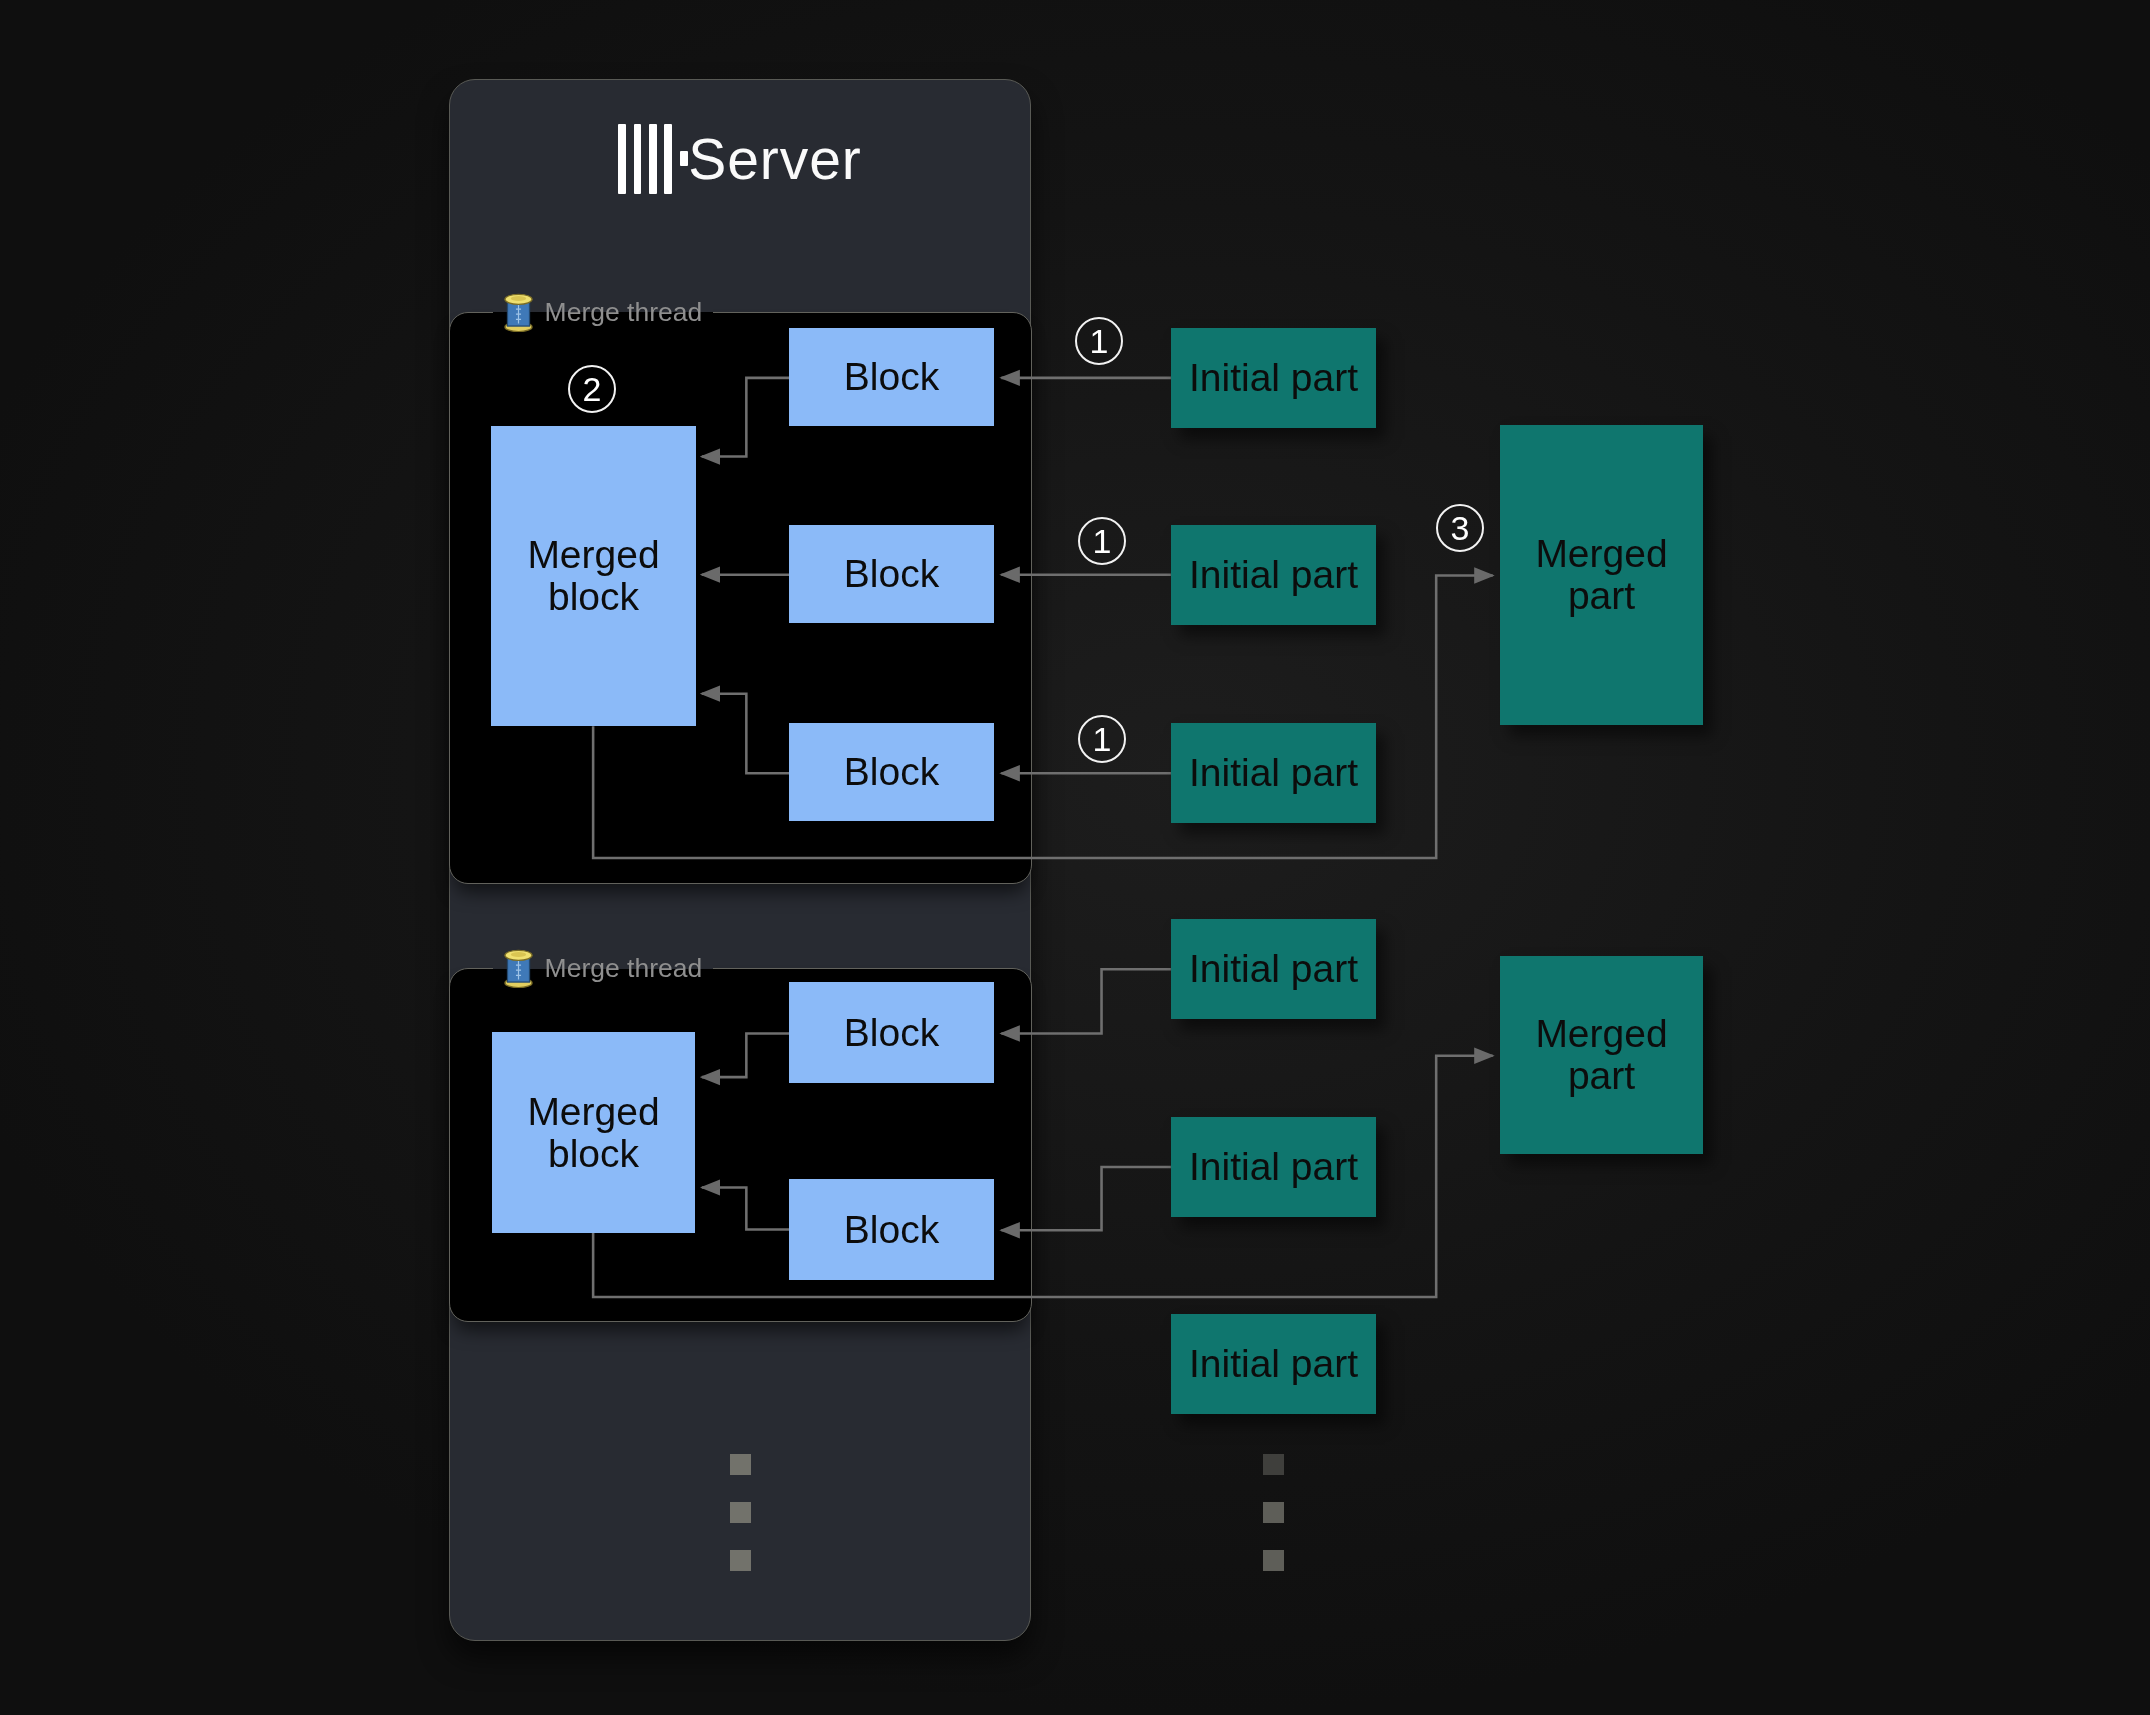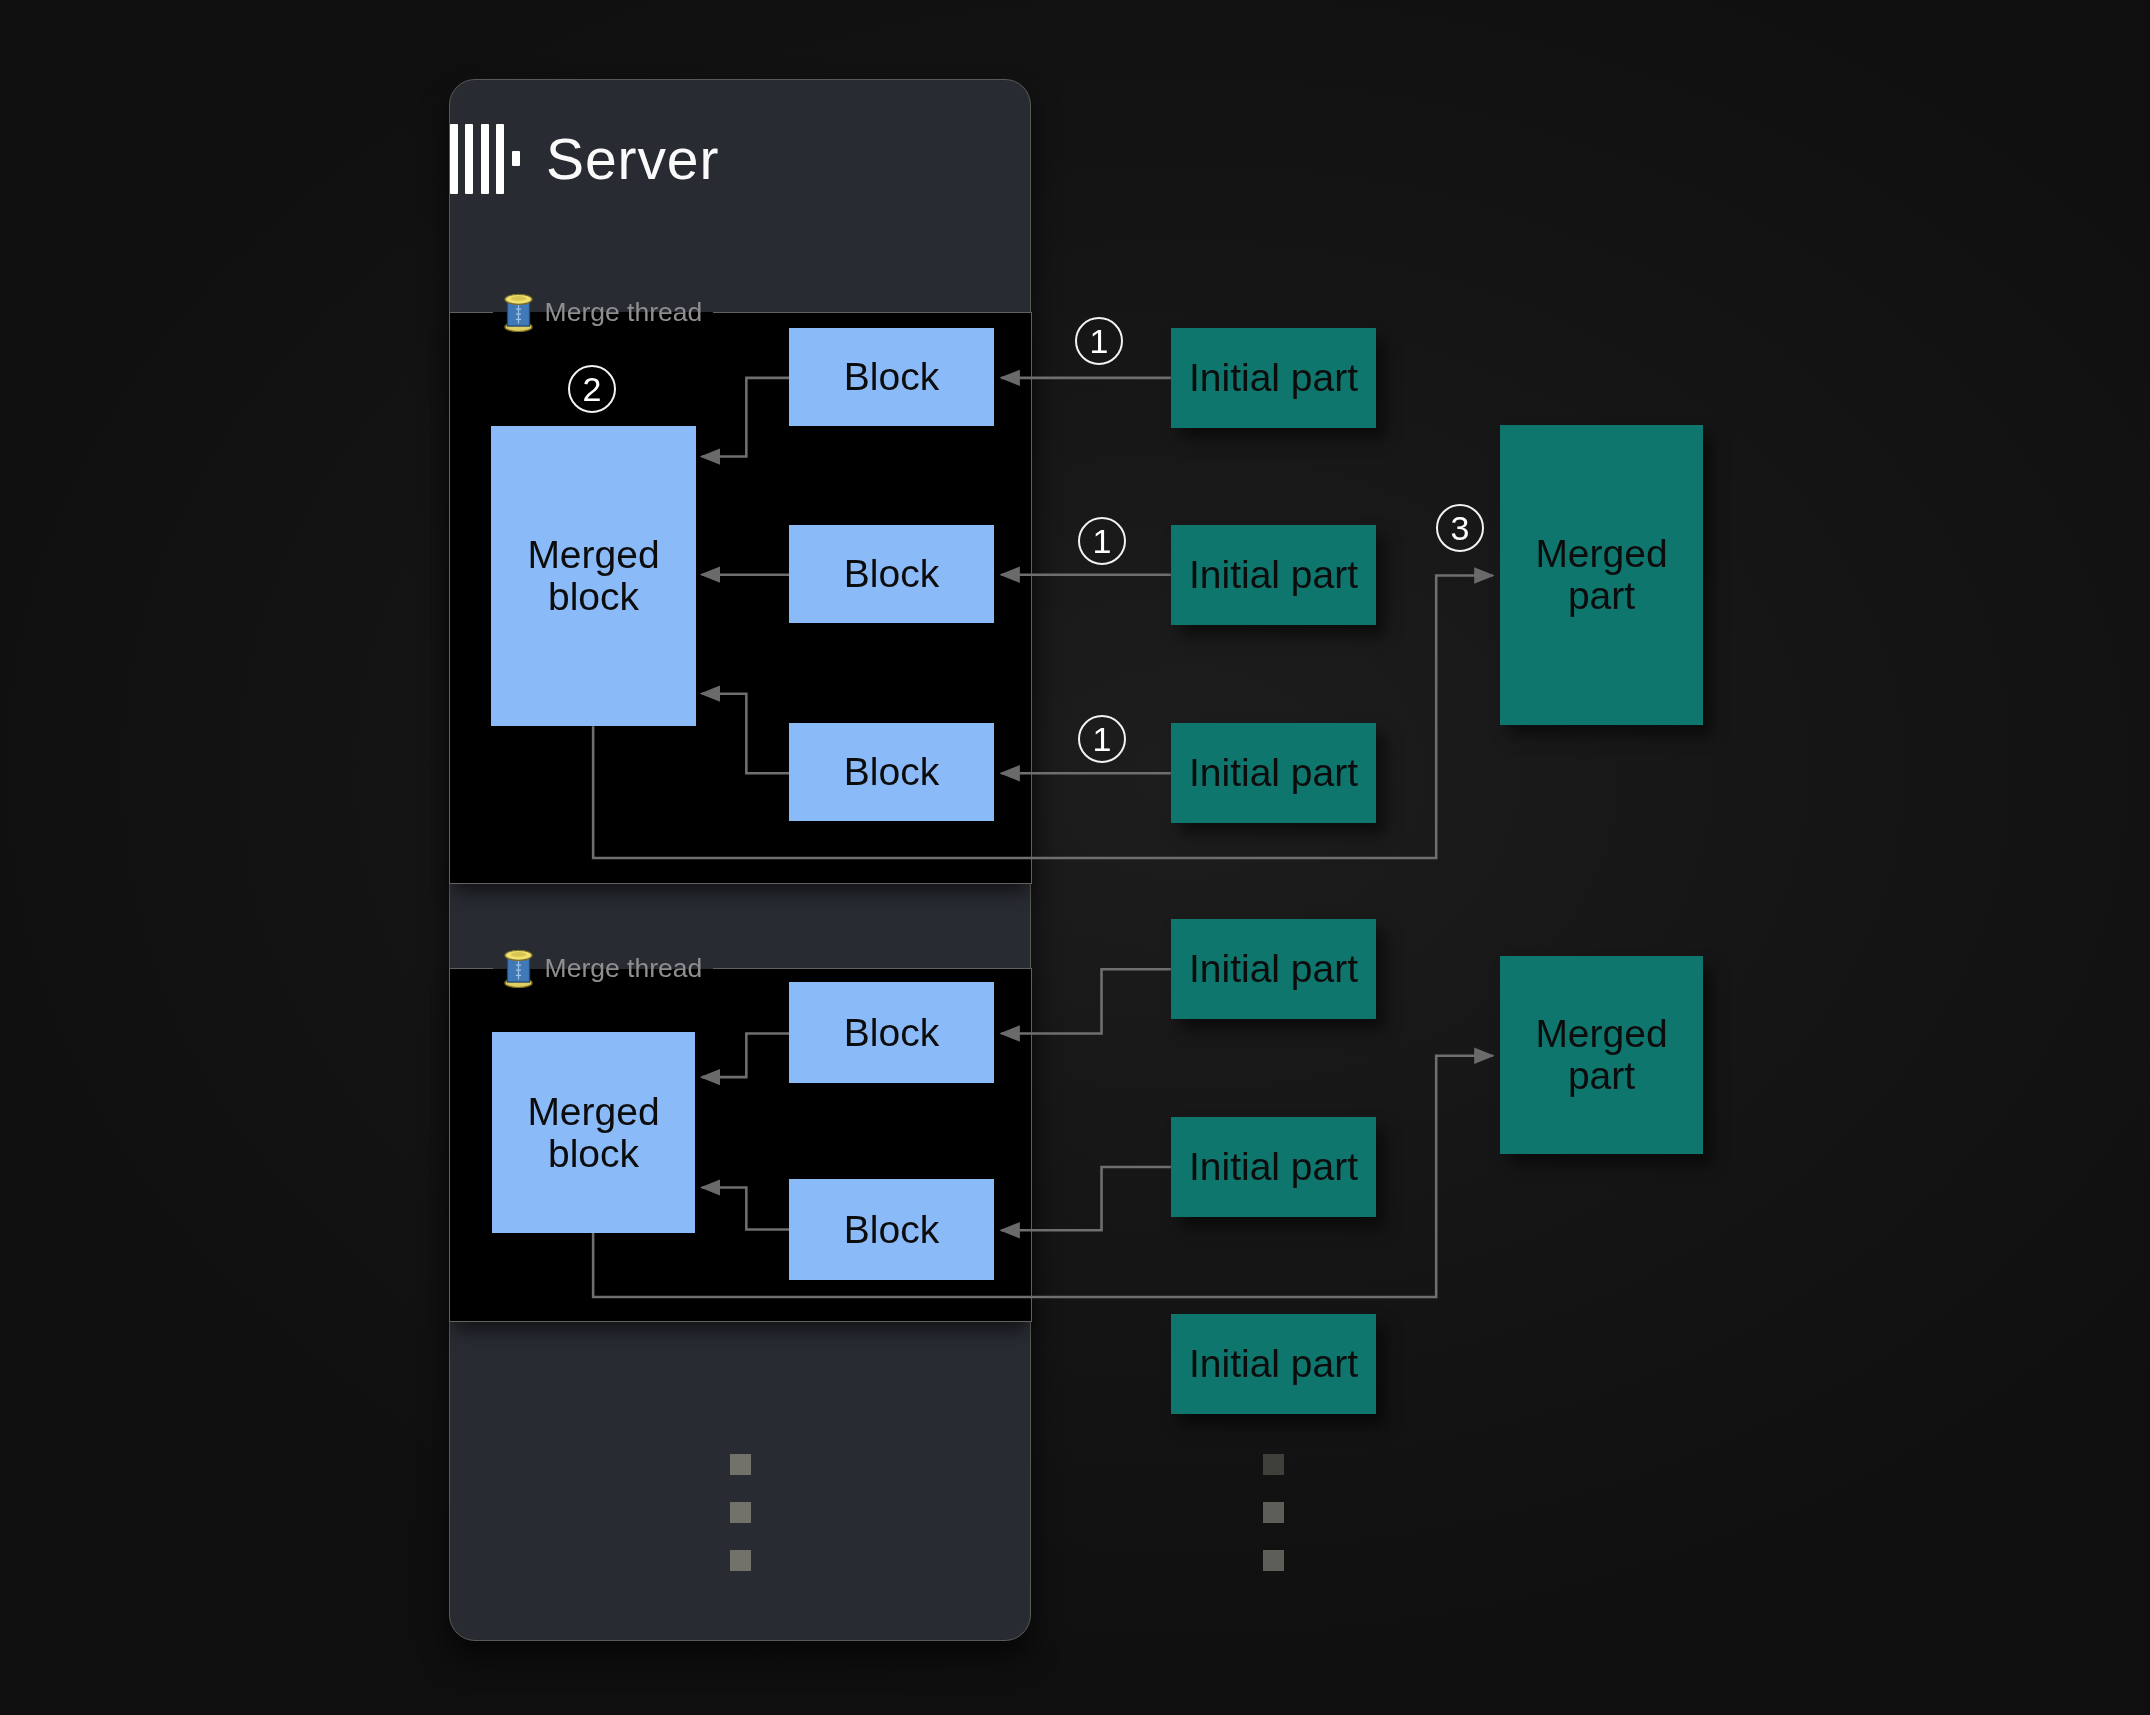--- a/index.html
+++ b/index.html
@@ -12,21 +12,21 @@
   .stage{position:absolute;inset:0;}
 
   
   .server-panel{
     position:absolute;left:449px;top:79px;width:582px;height:1562px;
     background:#282b32;border:1.7px solid #595a55;border-radius:26px;
     box-sizing:border-box;box-shadow:0 17px 29px rgba(0,0,0,.6);
   }
   .server-header{
     position:absolute;left:0;top:0;width:100%;height:158px;
-    display:flex;align-items:center;gap:26px;
+    display:flex;align-items:center;justify-content:center;
   }
   .ch-logo{position:relative;width:70px;height:70px;display:inline-block;}
   .ch-logo i{position:absolute;top:0;width:7.7px;height:70px;background:#ffffff;border-radius:0.9px;}
   .ch-logo i:nth-child(1){left:0;}
   .ch-logo i:nth-child(2){left:15.4px;}
   .ch-logo i:nth-child(3){left:31px;}
   .ch-logo i:nth-child(4){left:46px;}
   .ch-logo i.dot{left:62px;top:27px;height:15.4px;}
   .server-title{font-size:57px;color:#fafafa;letter-spacing:0.9px;}
 
@@ -57,21 +57,21 @@
 
   
   .stepnum{
     position:absolute;width:48px;height:48px;border:2.6px solid #f2f2f2;border-radius:50%;
     display:flex;align-items:center;justify-content:center;
     color:#ffffff;font-size:34px;box-sizing:border-box;
   }
 
   
   svg.wires{position:absolute;left:0;top:0;z-index:3;pointer-events:none;}
-  .thread-box{z-index:2;}
+  .thread-box{z-index:2;border-radius:19px;}
   .dbox,.stepnum{z-index:4;}
 
   
   .dots span{position:absolute;width:20.5px;height:20.5px;display:block;}
   .dots.panel-dots span{background:#72726b;}
   .dots.right-dots span{background:#5e5e58;}
   .dots.right-dots span:nth-child(1){opacity:.6;}
 </style>
 </head>
 <body>

